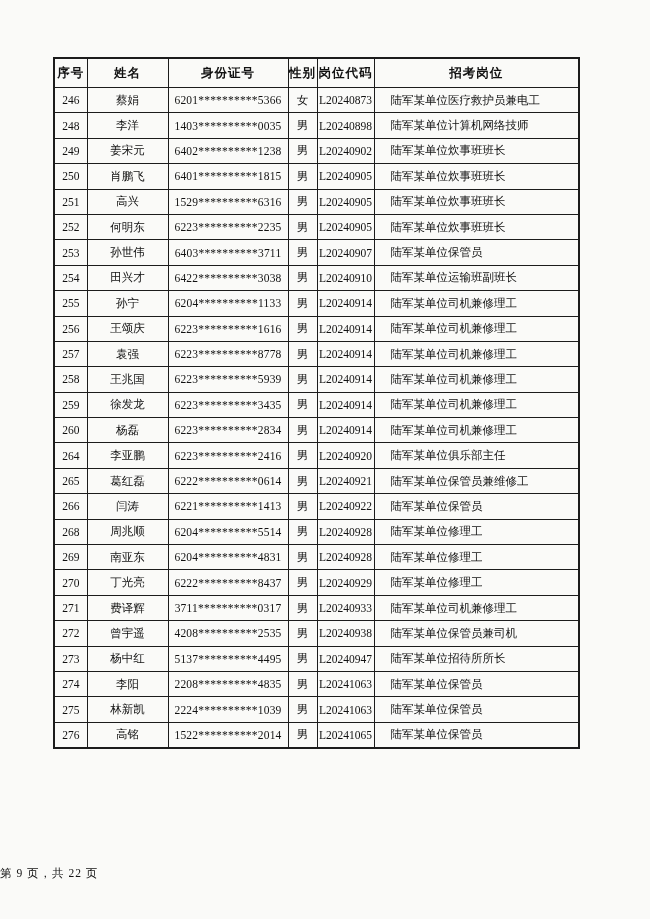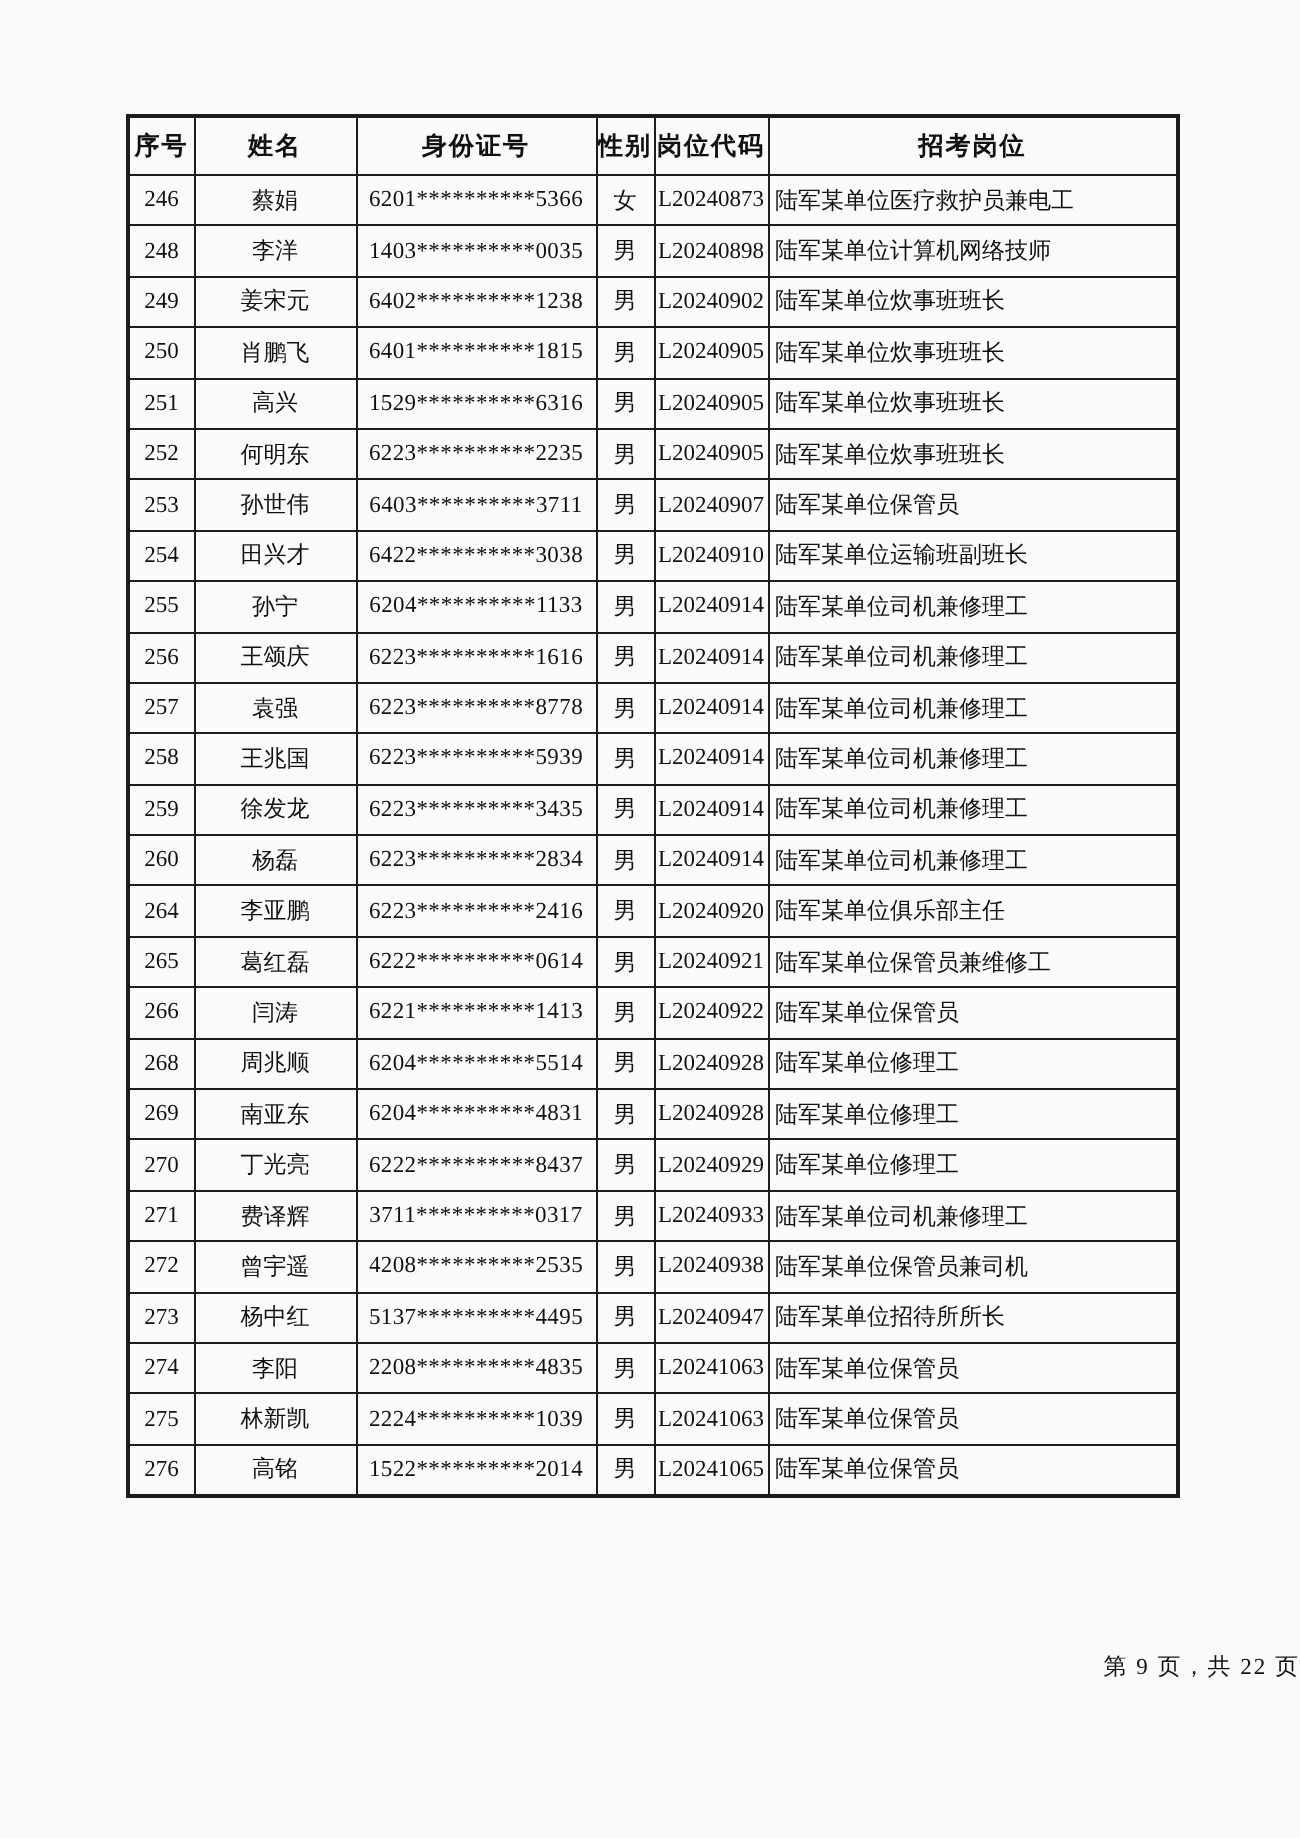--- a/index.html
+++ b/index.html
@@ -11,21 +11,21 @@
   }
   .page {
     position: relative;
     width: 650px;
     height: 919px;
     background: #fafaf8;
     overflow: hidden;
   }
   table.roster {
     position: absolute;
-    left: 63px;
+    left: 53px;
     top: 57px;
     width: 525px;
     border-collapse: collapse;
     table-layout: fixed;
     border: 2px solid #1c1c1c;
   }
   table.roster th,
   table.roster td {
     border: 1px solid #1c1c1c;
     text-align: center;
@@ -40,31 +40,31 @@
     font-weight: bold;
     letter-spacing: 1px;
   }
   table.roster td {
     height: 24.4px;
     font-size: 11.5px;
     font-weight: normal;
   }
   table.roster td.pos {
     text-align: left;
-    padding-left: 3px;
+    padding-left: 16px;
   }
   table.roster td.idnum {
     letter-spacing: 0.2px;
   }
   .footer {
     position: absolute;
     left: 0;
-    top: 826px;
+    top: 866px;
     width: 650px;
-    text-align: right;
+    text-align: left;
     font-size: 11.5px;
     letter-spacing: 1px;
     color: #111;
   }
 </style>
 </head>
 <body>
 
 <div class="page">
 

